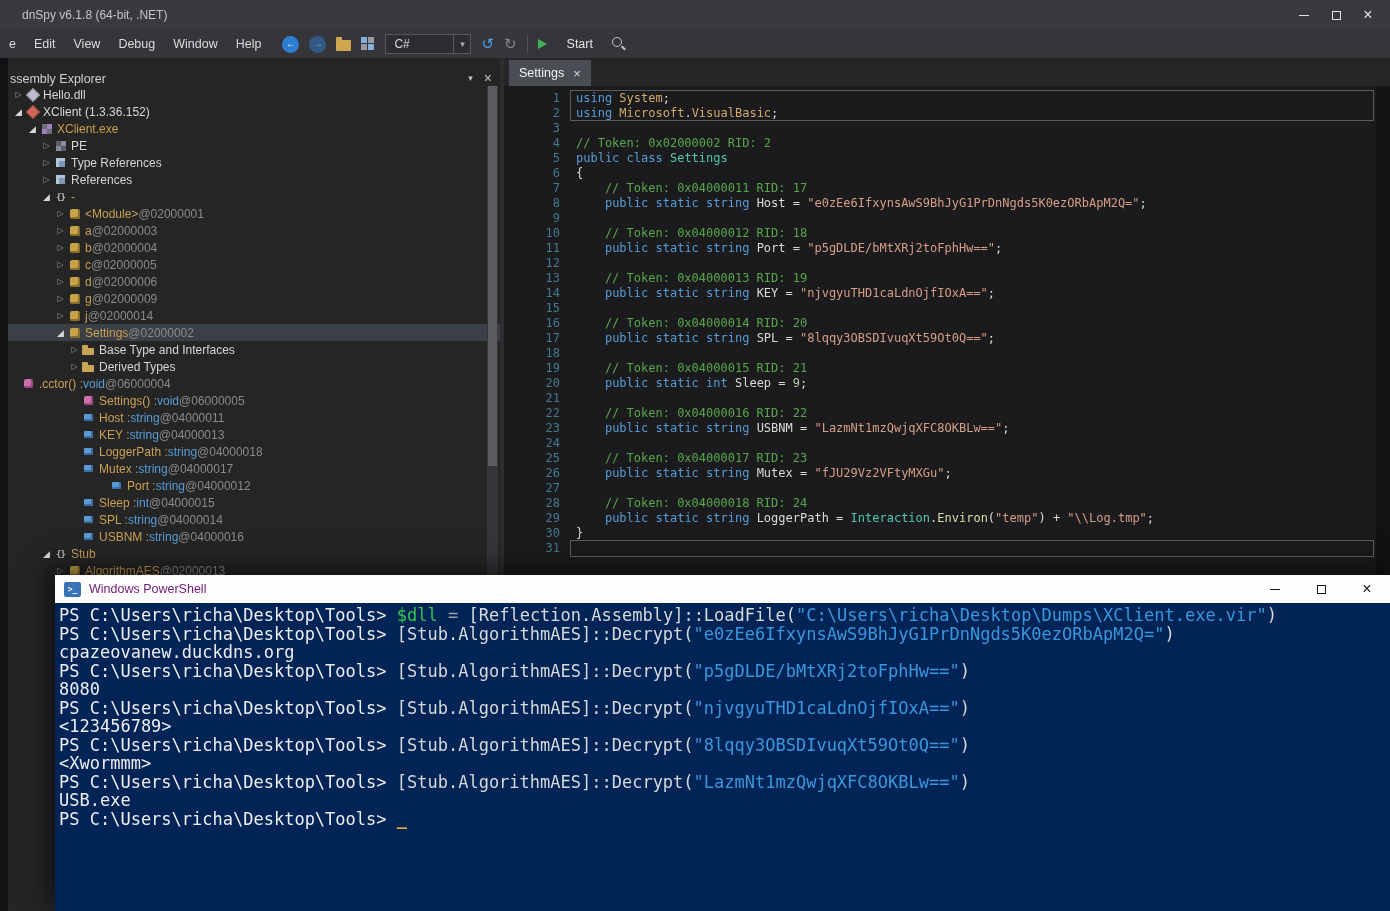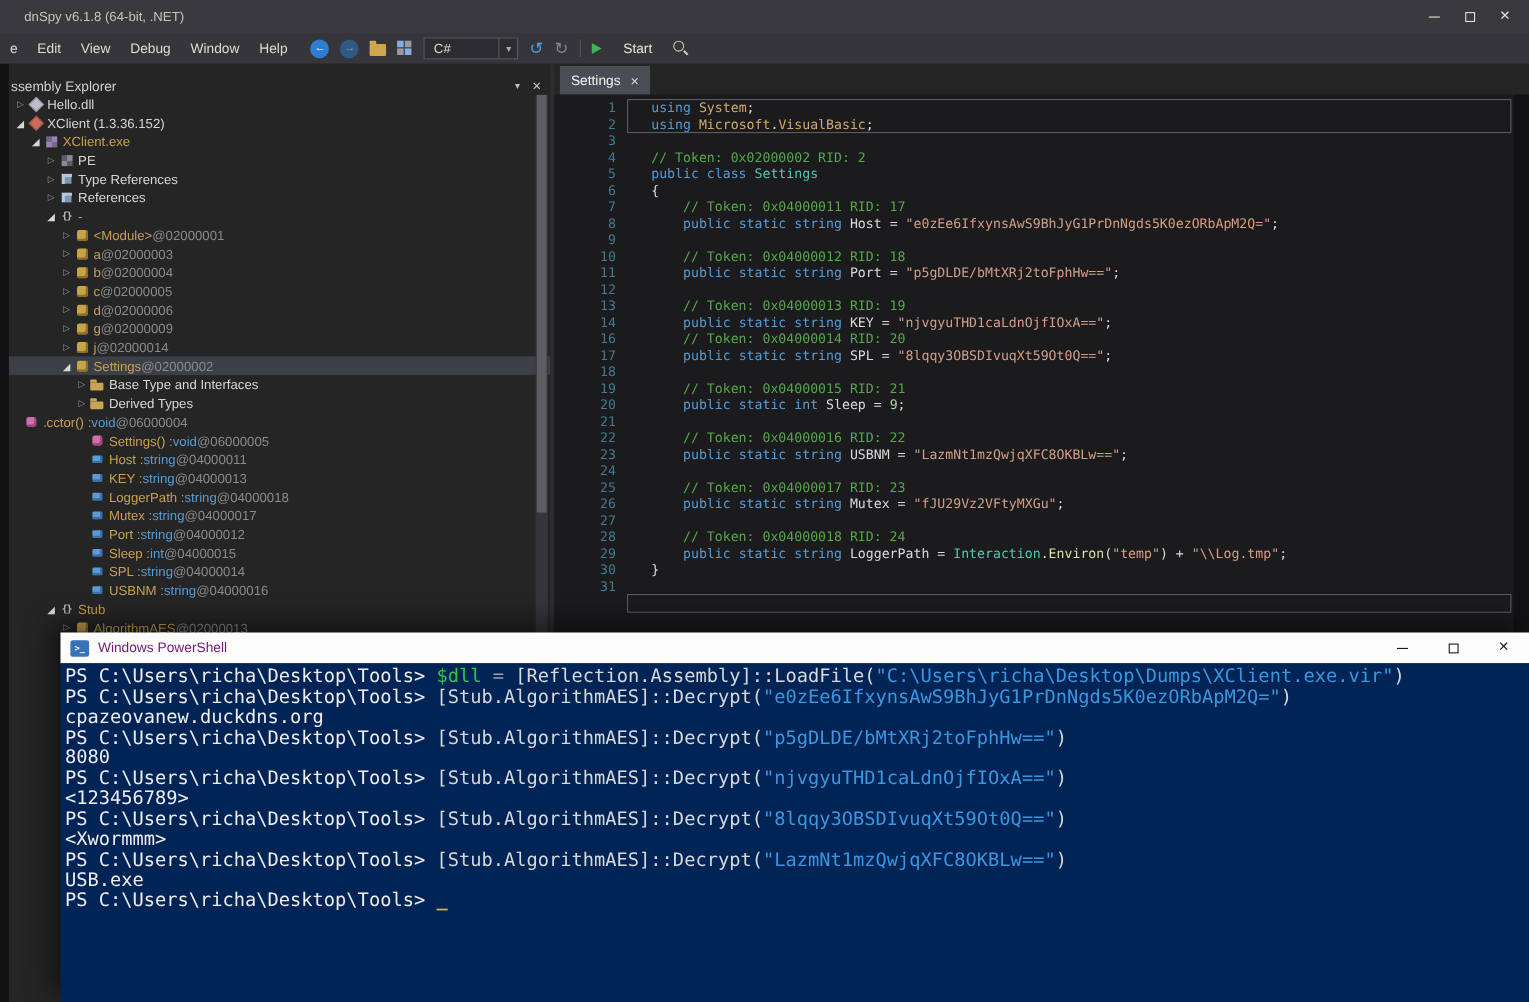--- a/index.html
+++ b/index.html
@@ -71,21 +71,21 @@
 .tc-token{color:#8a8a8a}
 .tree-scroll{position:absolute;right:2px;top:0;width:11px;height:100%;background:#35353a}
 .tree-thumb{position:absolute;left:1px;right:1px;top:0;height:46%;background:#5c5c61}
 .splitter{position:absolute;left:500px;top:58px;width:4px;bottom:0;background:#2d2d30}
 
 
 .editor{position:absolute;left:504px;top:86px;right:0;bottom:0;background:#1b1b1e}
 .code{position:absolute;left:0;top:0;right:14px;bottom:0;padding-top:5px;font-family:"DejaVu Sans Mono","Liberation Mono",monospace;font-size:12px}
 .code-line{height:15px;line-height:15px;display:flex;white-space:pre}
 .ln{width:56px;text-align:right;color:#437a8f;flex:none}
-.lc{margin-left:32px}
+.lc{margin-left:16px}
 .cc-kw{color:#569cd6}
 .cc-ns{color:#d0aa6a}
 .cc-type{color:#4ec9b0}
 .cc-meth{color:#dcdcaa}
 .cc-str{color:#d69d85}
 .cc-com{color:#57a64a}
 .cc-num{color:#b5cea8}
 .cc-plain{color:#dadada}
 .outline{position:absolute;left:66px;right:16px;border:1px solid #5c5c60;pointer-events:none}
 .outline-usings{top:4px;height:31px}
@@ -309,21 +309,21 @@
           <span class="tc-kw">string</span>
           <span class="tc-token"> @04000018</span>
         </div>
         <div class="tree-row" style="padding-left: 60px;">
           <span class="tw"></span>
           <span class="ticon ti-field"></span>
           <span class="tc-gold">Mutex : </span>
           <span class="tc-kw">string</span>
           <span class="tc-token"> @04000017</span>
         </div>
-        <div class="tree-row" style="padding-left: 60px;">
+        <div class="tree-row" style="padding-left: 60px; margin-left: 28px;">
           <span class="tw"></span>
           <span class="ticon ti-field"></span>
           <span class="tc-gold">Port : </span>
           <span class="tc-kw">string</span>
           <span class="tc-token"> @04000012</span>
         </div>
         <div class="tree-row" style="padding-left: 60px;">
           <span class="tw"></span>
           <span class="ticon ti-field"></span>
           <span class="tc-gold">Sleep : </span>
@@ -372,20 +372,21 @@
         <div class="code-line"><span class="ln">5</span><span class="lc"><span class="cc-kw">public </span><span class="cc-kw">class </span><span class="cc-type">Settings</span></span></div>
         <div class="code-line"><span class="ln">6</span><span class="lc"><span class="cc-plain">{</span></span></div>
         <div class="code-line"><span class="ln">7</span><span class="lc"><span class="cc-com">    // Token: 0x04000011 RID: 17</span></span></div>
         <div class="code-line"><span class="ln">8</span><span class="lc"><span class="cc-plain">    </span><span class="cc-kw">public static string </span><span class="cc-plain">Host</span><span class="cc-plain"> = </span><span class="cc-str">"e0zEe6IfxynsAwS9BhJyG1PrDnNgds5K0ezORbApM2Q="</span><span class="cc-plain">;</span></span></div>
         <div class="code-line"><span class="ln">9</span><span class="lc"></span></div>
         <div class="code-line"><span class="ln">10</span><span class="lc"><span class="cc-com">    // Token: 0x04000012 RID: 18</span></span></div>
         <div class="code-line"><span class="ln">11</span><span class="lc"><span class="cc-plain">    </span><span class="cc-kw">public static string </span><span class="cc-plain">Port</span><span class="cc-plain"> = </span><span class="cc-str">"p5gDLDE/bMtXRj2toFphHw=="</span><span class="cc-plain">;</span></span></div>
         <div class="code-line"><span class="ln">12</span><span class="lc"></span></div>
         <div class="code-line"><span class="ln">13</span><span class="lc"><span class="cc-com">    // Token: 0x04000013 RID: 19</span></span></div>
         <div class="code-line"><span class="ln">14</span><span class="lc"><span class="cc-plain">    </span><span class="cc-kw">public static string </span><span class="cc-plain">KEY</span><span class="cc-plain"> = </span><span class="cc-str">"njvgyuTHD1caLdnOjfIOxA=="</span><span class="cc-plain">;</span></span></div>
+        <div class="code-line"><span class="ln">15</span><span class="lc"></span></div>
         <div class="code-line"><span class="ln">16</span><span class="lc"><span class="cc-com">    // Token: 0x04000014 RID: 20</span></span></div>
         <div class="code-line"><span class="ln">17</span><span class="lc"><span class="cc-plain">    </span><span class="cc-kw">public static string </span><span class="cc-plain">SPL</span><span class="cc-plain"> = </span><span class="cc-str">"8lqqy3OBSDIvuqXt59Ot0Q=="</span><span class="cc-plain">;</span></span></div>
         <div class="code-line"><span class="ln">18</span><span class="lc"></span></div>
         <div class="code-line"><span class="ln">19</span><span class="lc"><span class="cc-com">    // Token: 0x04000015 RID: 21</span></span></div>
         <div class="code-line"><span class="ln">20</span><span class="lc"><span class="cc-plain">    </span><span class="cc-kw">public static int </span><span class="cc-plain">Sleep</span><span class="cc-plain"> = </span><span class="cc-num">9</span><span class="cc-plain">;</span></span></div>
         <div class="code-line"><span class="ln">21</span><span class="lc"></span></div>
         <div class="code-line"><span class="ln">22</span><span class="lc"><span class="cc-com">    // Token: 0x04000016 RID: 22</span></span></div>
         <div class="code-line"><span class="ln">23</span><span class="lc"><span class="cc-plain">    </span><span class="cc-kw">public static string </span><span class="cc-plain">USBNM</span><span class="cc-plain"> = </span><span class="cc-str">"LazmNt1mzQwjqXFC8OKBLw=="</span><span class="cc-plain">;</span></span></div>
         <div class="code-line"><span class="ln">24</span><span class="lc"></span></div>
         <div class="code-line"><span class="ln">25</span><span class="lc"><span class="cc-com">    // Token: 0x04000017 RID: 23</span></span></div>

